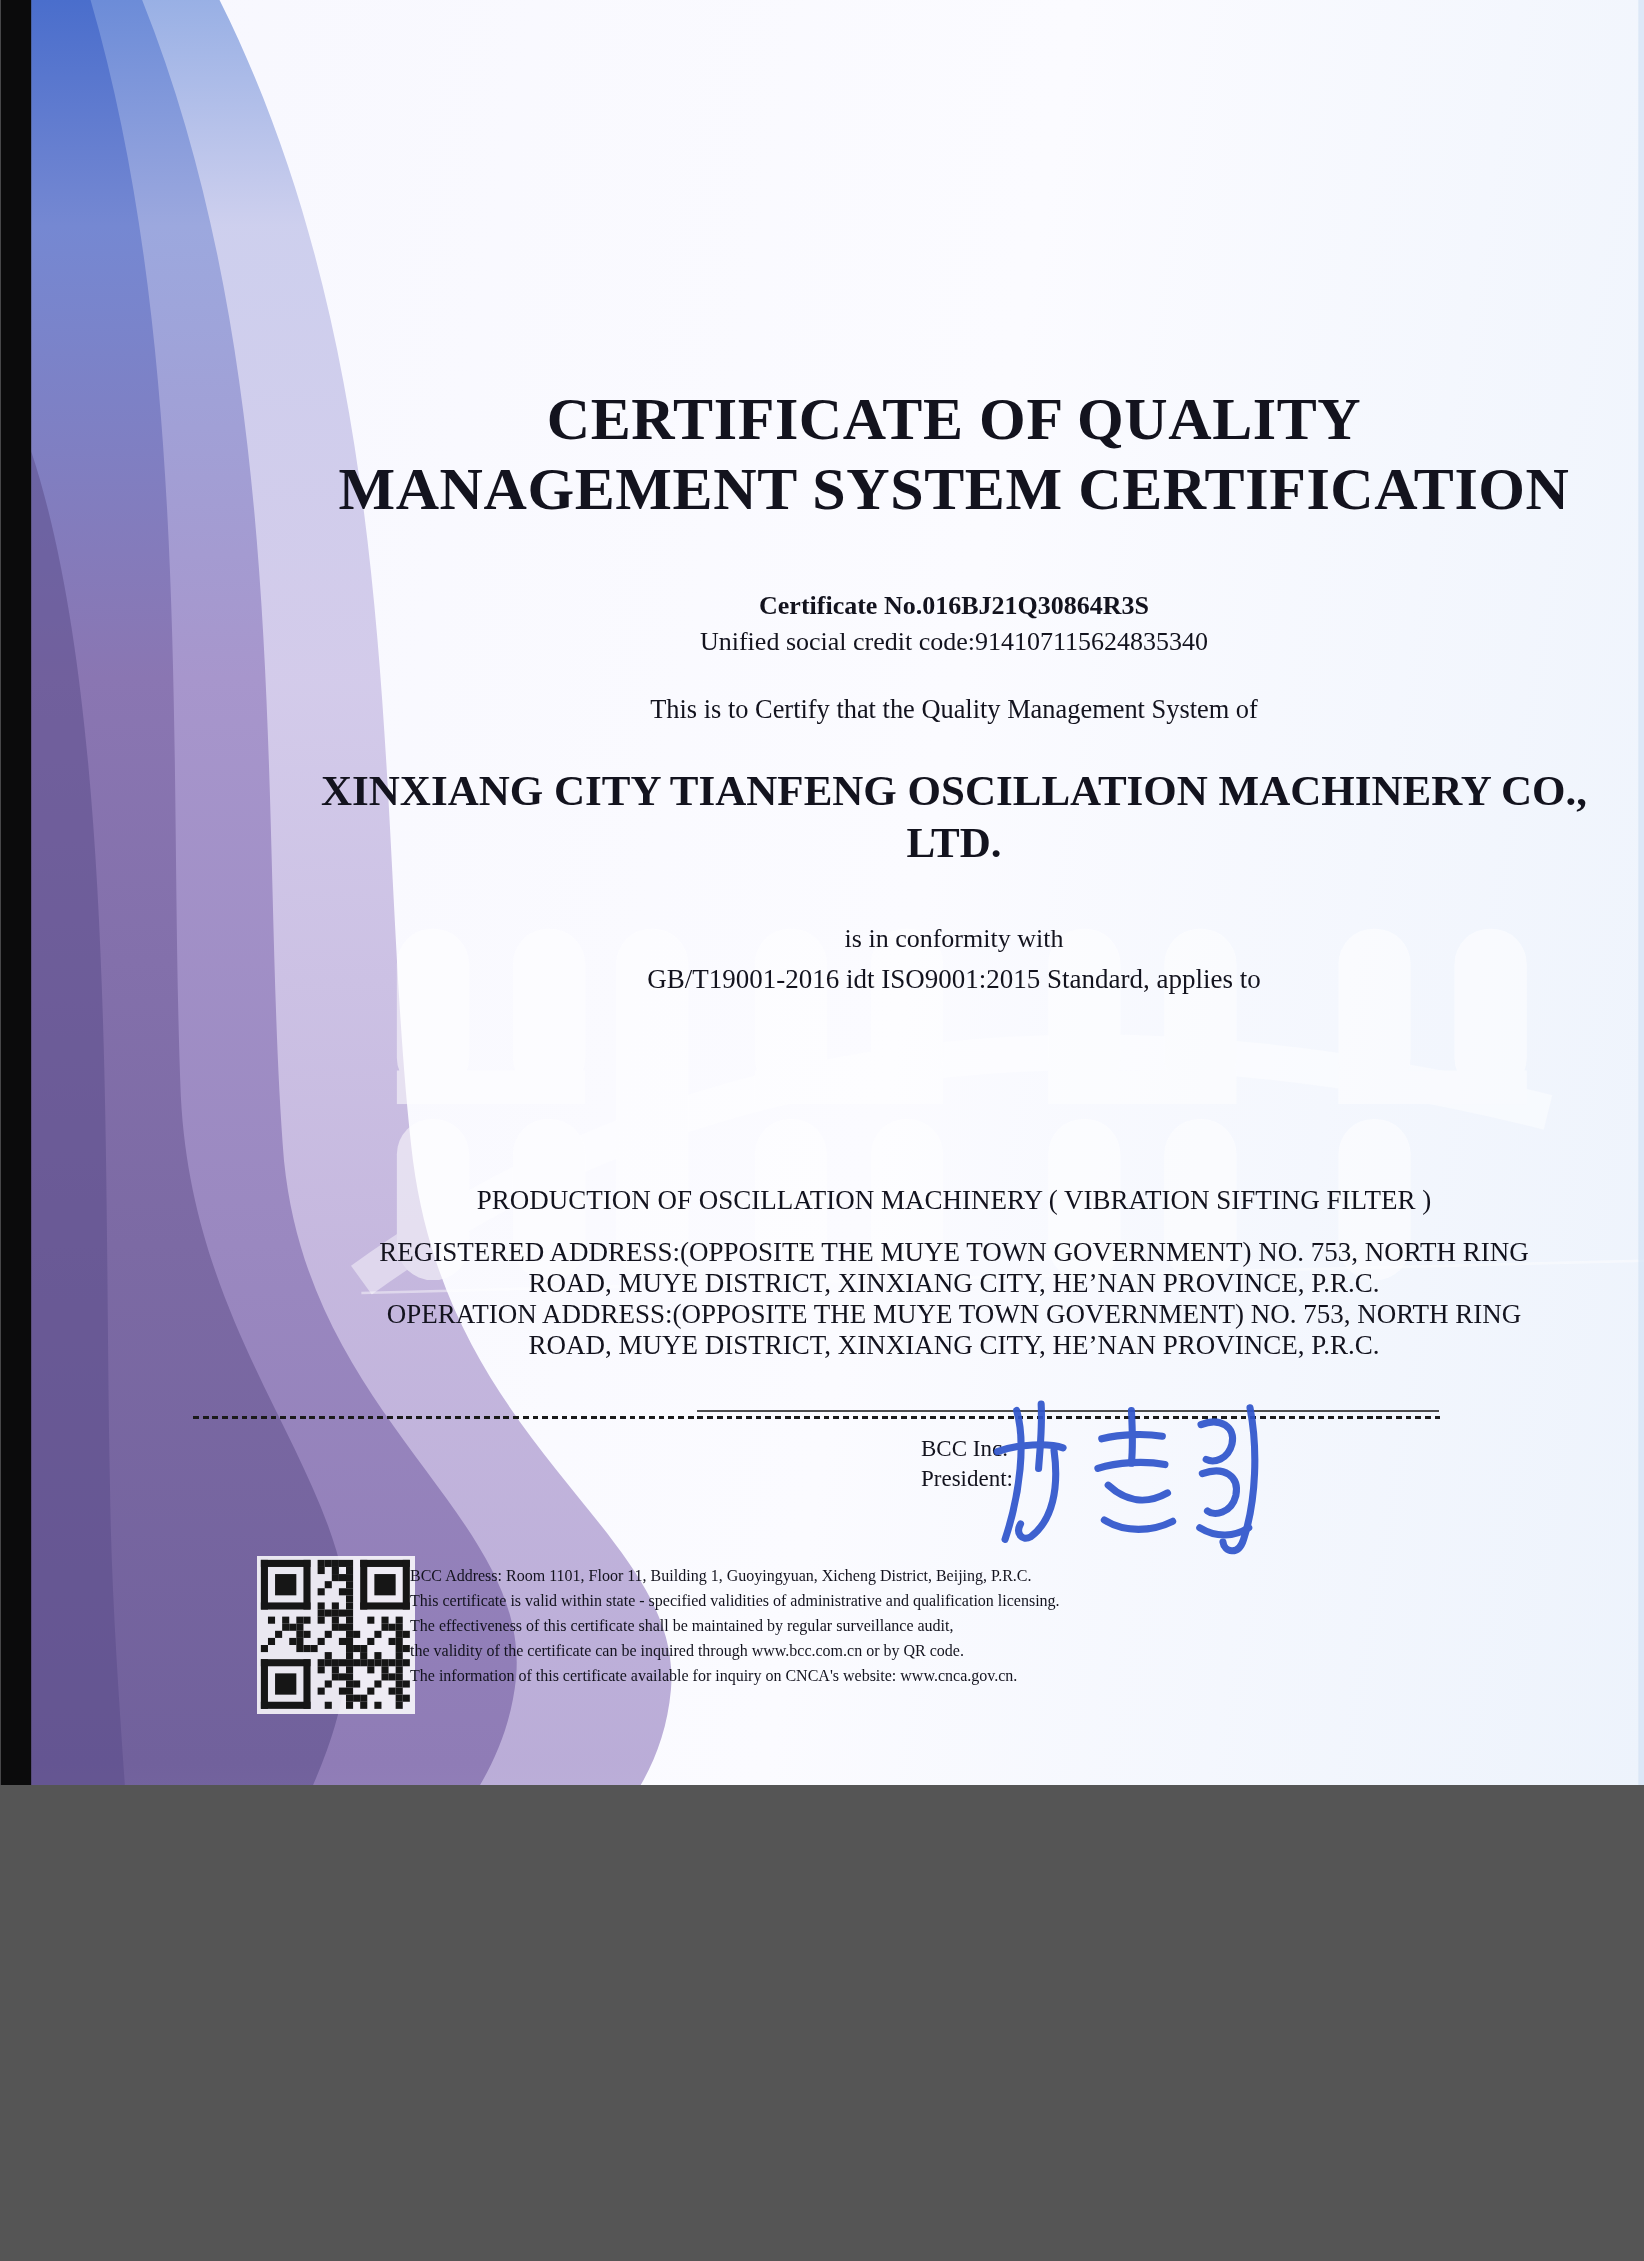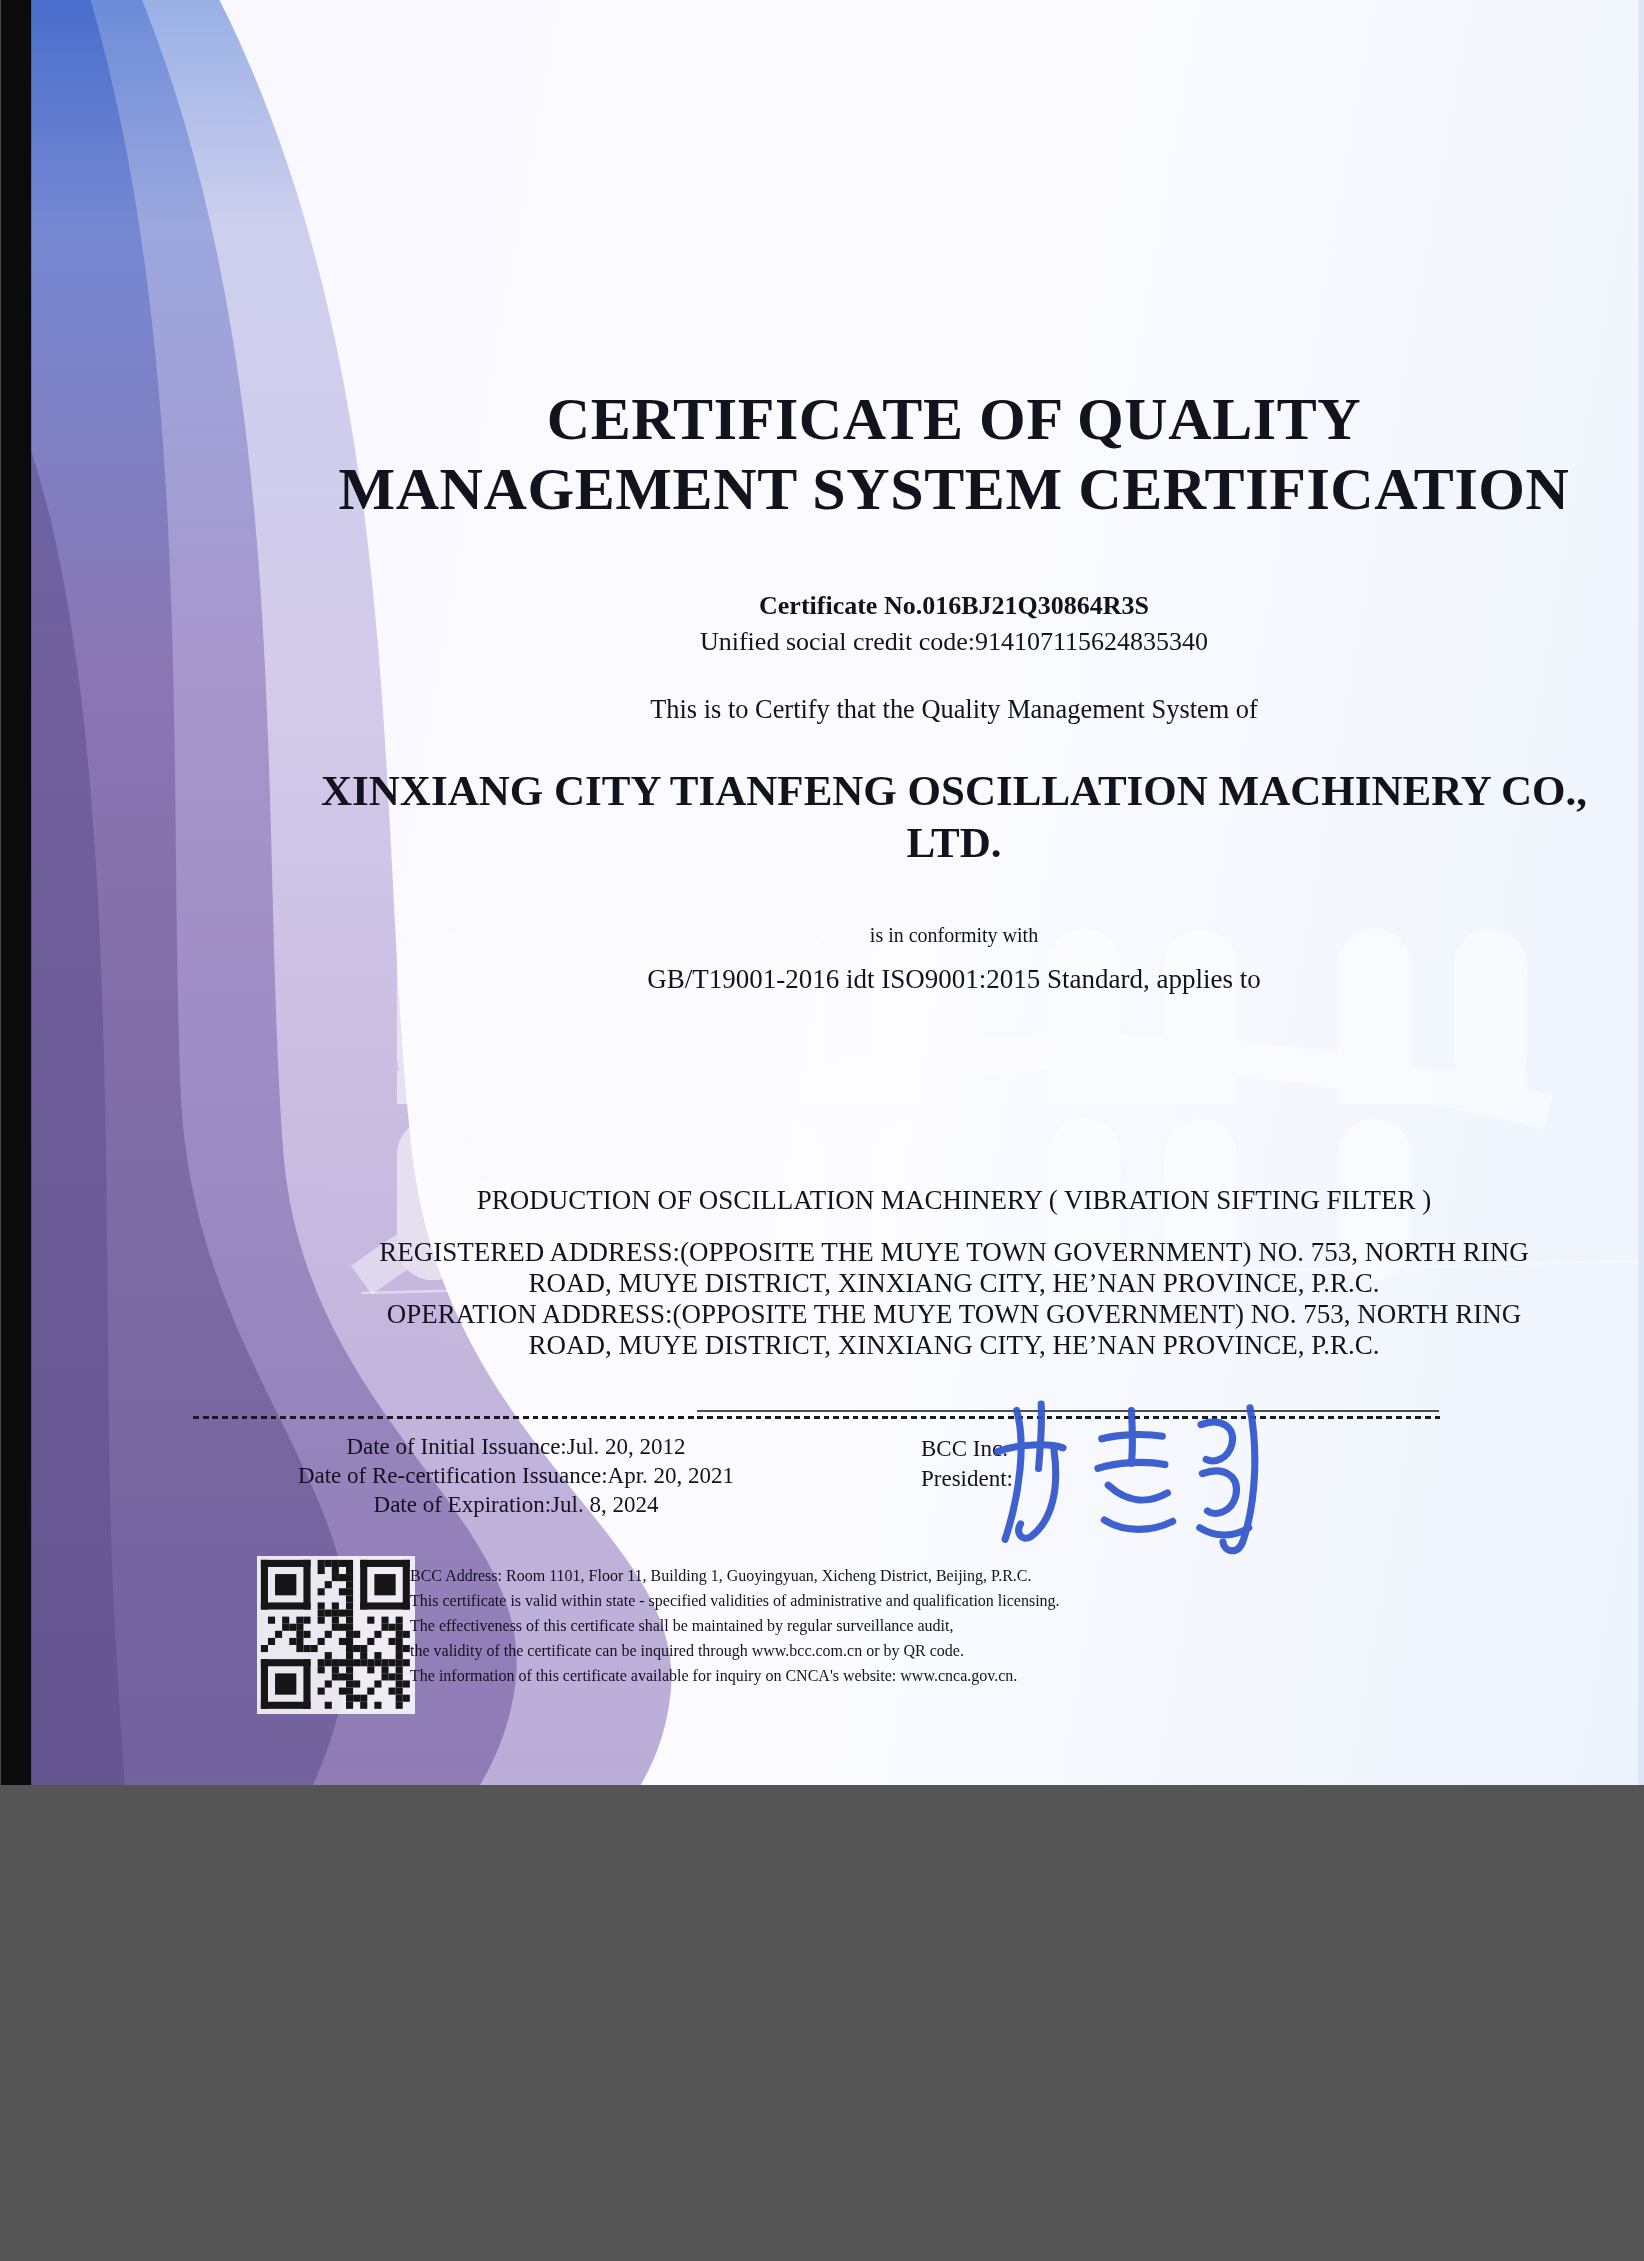--- a/index.html
+++ b/index.html
@@ -8,21 +8,21 @@
         font-family:"Liberation Serif",serif;color:#13131e;}
   .abs{position:absolute;}
   .bg{position:absolute;left:0;top:0;z-index:0;}
   .content{position:absolute;left:0;top:0;width:100%;height:100%;z-index:2;}
   .cw{position:absolute;left:277px;width:1354px;text-align:center;}
   .title{top:384px;font-size:60px;line-height:70px;font-weight:bold;letter-spacing:0.6px;}
   .certno{top:591px;font-size:26px;font-weight:bold;}
   .credit{top:627px;font-size:26px;font-weight:normal;}
   .certify{top:694px;font-size:26.4px;}
   .company{top:765px;font-size:43px;line-height:52px;font-weight:bold;}
-  .conformity{top:924px;font-size:20px;}
+  .conformity{top:924px;font-size:26px;}
   .standard{top:964px;font-size:27px;}
   .scope{top:1185px;font-size:27px;}
   .address{top:1237px;font-size:27px;line-height:31px;}
   .dashline{position:absolute;left:193px;top:1416px;width:1248px;height:3.2px;
             background:repeating-linear-gradient(90deg,#1b1b1b 0 5.8px,transparent 5.8px 9.7px);}
   .dashsolid{position:absolute;left:697px;top:1410px;width:742px;height:1.9px;background:#202020;opacity:.8;}
   .dates{position:absolute;left:258px;top:1432px;width:516px;text-align:center;font-size:23px;line-height:29px;}
   .issuer{position:absolute;left:921px;top:1434px;font-size:23px;line-height:30px;}
   .fineprint{position:absolute;left:410px;top:1563px;width:761px;font-size:16px;line-height:25px;}
   .accr{position:absolute;left:920px;top:1943px;color:#4a4088;}
@@ -126,25 +126,20 @@
     <div class="abs cw address">
       <div>REGISTERED ADDRESS:(OPPOSITE THE MUYE TOWN GOVERNMENT) NO. 753, NORTH RING</div>
       <div>ROAD, MUYE DISTRICT, XINXIANG CITY, HE’NAN PROVINCE, P.R.C.</div>
       <div>OPERATION ADDRESS:(OPPOSITE THE MUYE TOWN GOVERNMENT) NO. 753, NORTH RING</div>
       <div>ROAD, MUYE DISTRICT, XINXIANG CITY, HE’NAN PROVINCE, P.R.C.</div>
     </div>
 
     <div class="dashline"></div>
     <div class="dashsolid"></div>
 
-    <div class="dates">
-      <div>Date of Initial Issuance:Jul. 20, 2012</div>
-      <div>Date of Re-certification Issuance:Apr. 20, 2021</div>
-      <div>Date of Expiration:Jul. 8, 2024</div>
-    </div>
 
     <div class="issuer">
       <div>BCC Inc.</div>
       <div>President:</div>
     </div>
 
     <svg class="abs" style="left:987px;top:1396px" width="303" height="181" viewBox="0 0 470 280">
       <title>尚志强</title>
       <g stroke="#2f55cc" stroke-width="11" fill="none" stroke-linecap="round" opacity=".92">
         <path d="M46,22 C60,70 52,150 28,222"></path>

